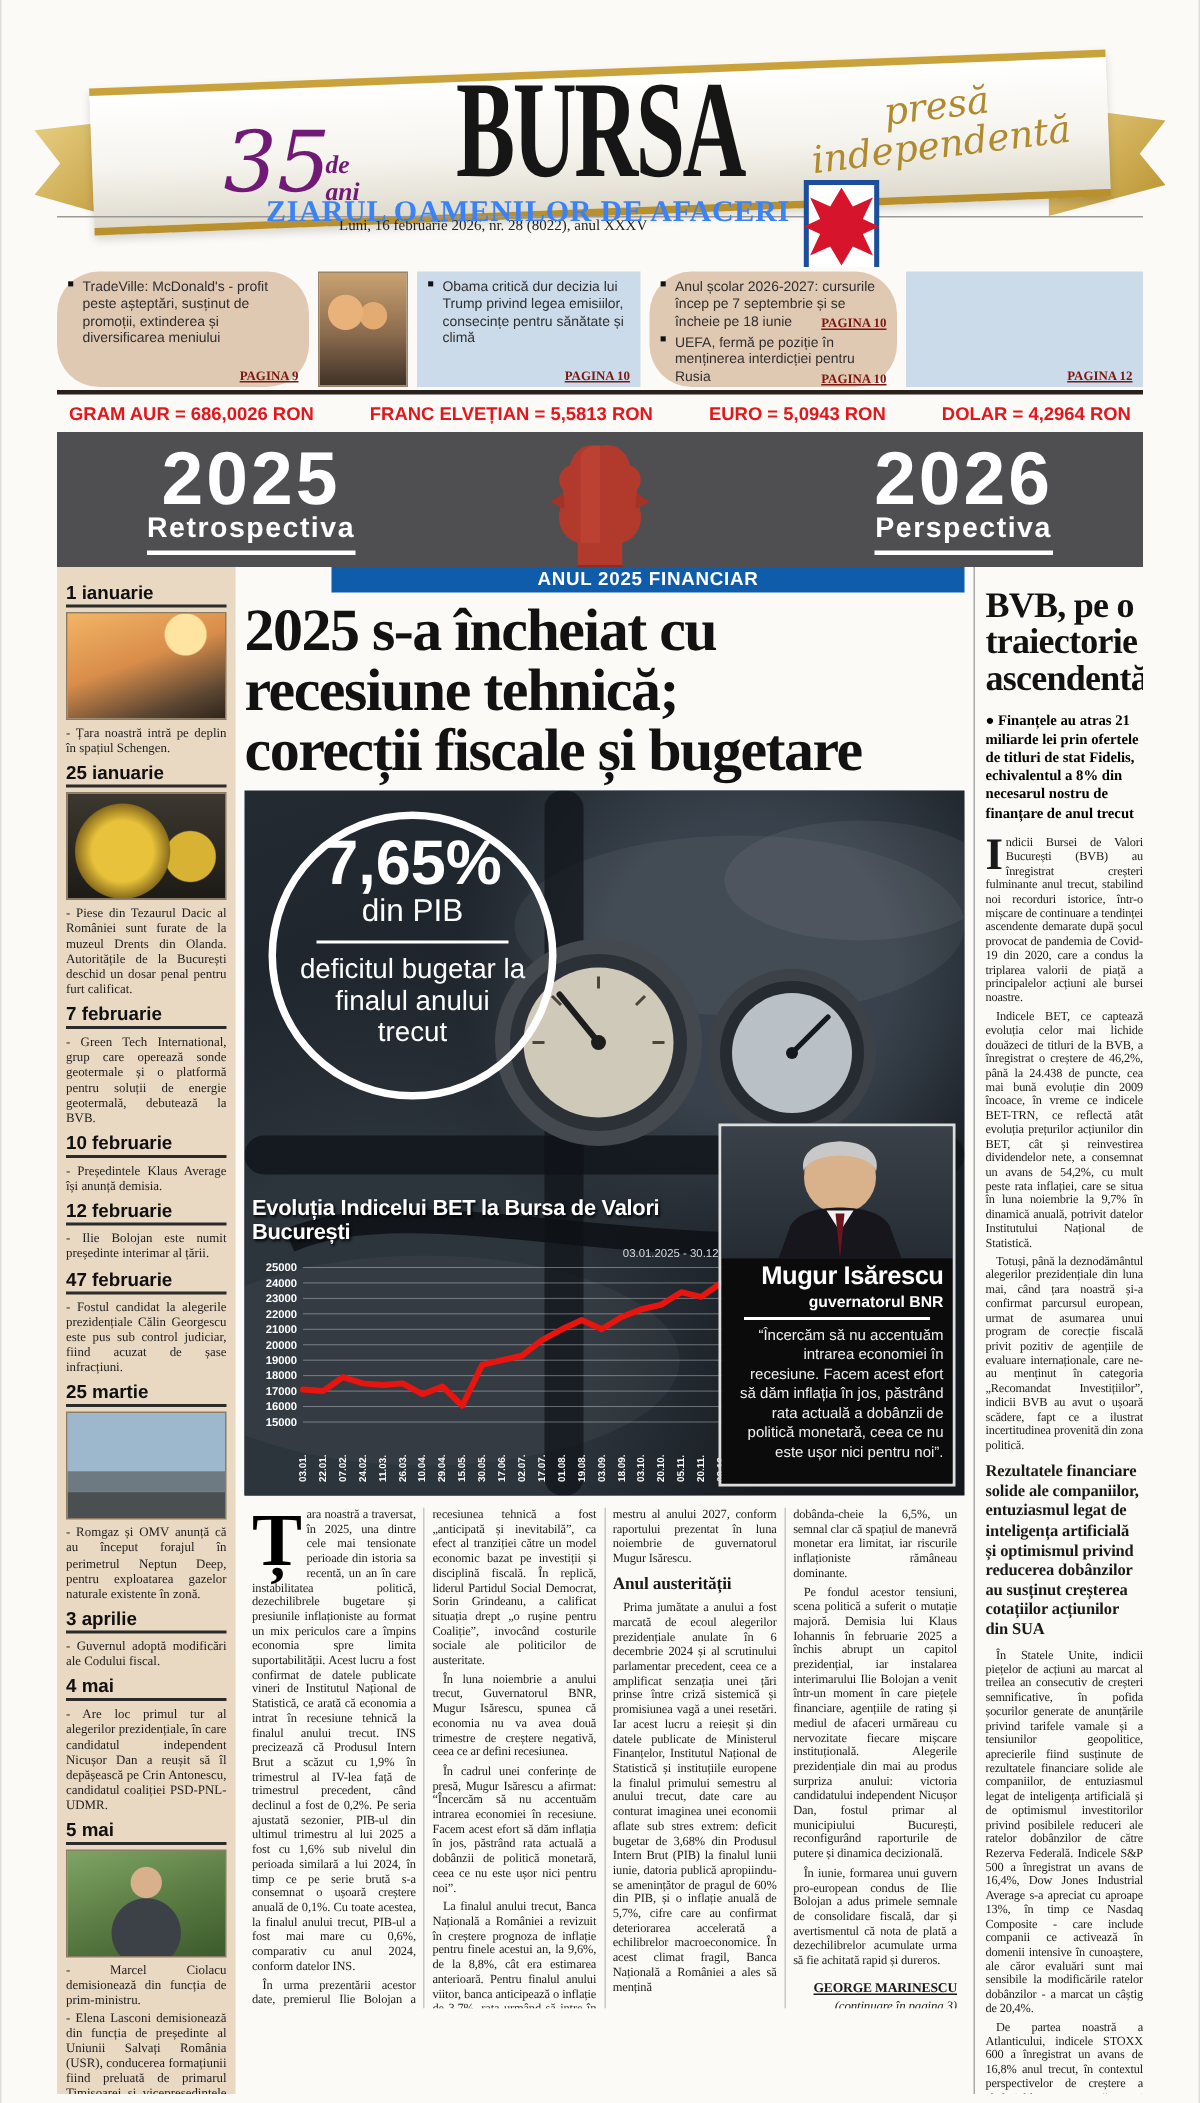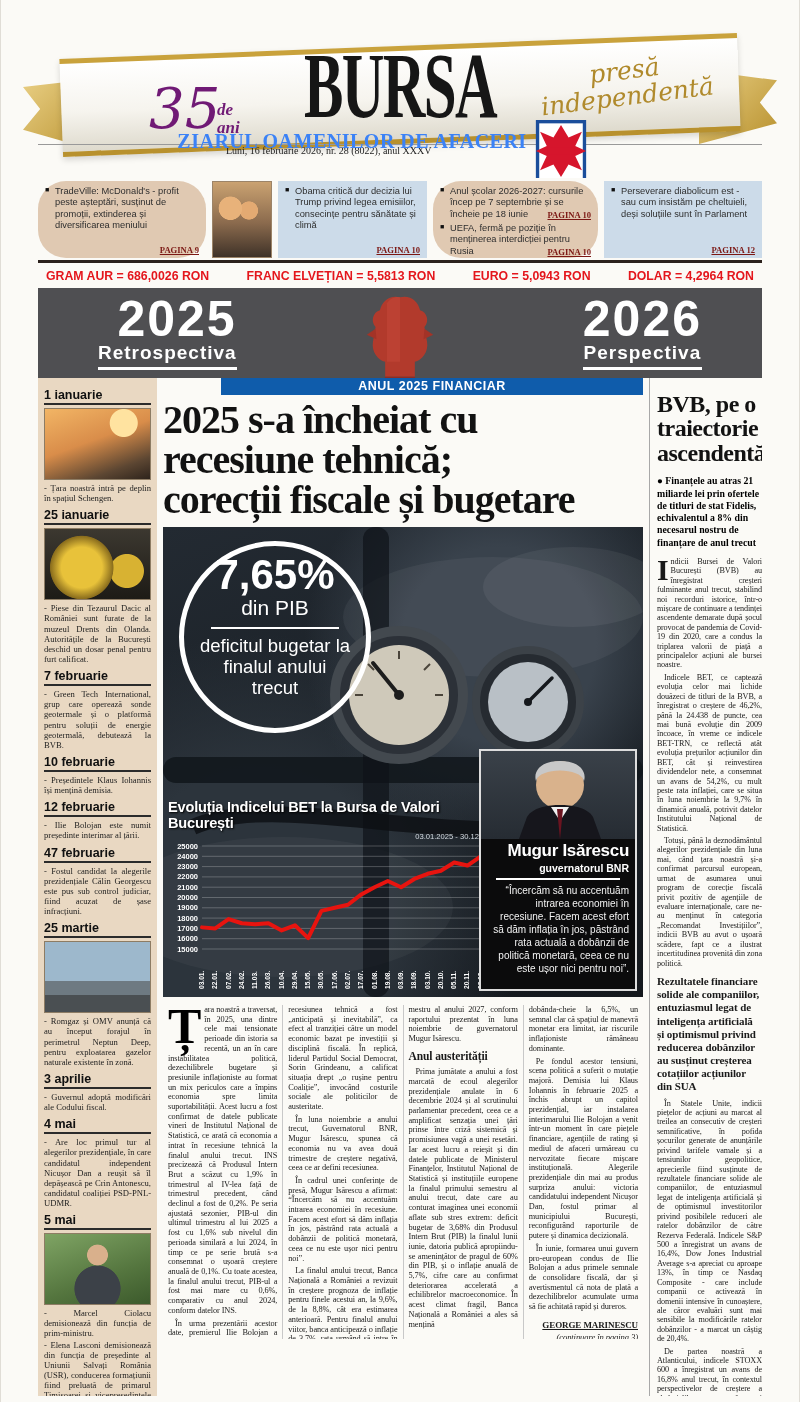--- a/index.html
+++ b/index.html
@@ -53,21 +53,21 @@
   .rule-dark { position:absolute; left:37px; right:37px; top:260px; border-top:3px solid #2b211c; }
   .currency { position:absolute; left:37px; right:37px; top:265px; height:21px; display:flex;
     justify-content:space-between; align-items:center; padding:0 8px;
     font-family:"Liberation Sans", sans-serif; font-weight:bold; font-size:12.3px; color:#e4161c; }
 
   
   .year-banner { position:absolute; left:37px; right:37px; top:288px; height:90px; background:#4f4f52;
     display:flex; justify-content:space-between; align-items:center; padding:0 60px; overflow:hidden; }
   .yb-block { text-align:center; color:#fff; font-family:"Liberation Sans", sans-serif;
     border-bottom:3px solid #fff; padding-bottom:3px; }
-  .yb-year { font-size:50px; font-weight:bold; line-height:0.9; letter-spacing:2px;text-align:right; }
+  .yb-year { font-size:50px; font-weight:bold; line-height:0.9; letter-spacing:2px; }
   .yb-label { font-size:19px; font-weight:bold; letter-spacing:1px; }
   .janus { position:absolute; left:50%; top:4px; transform:translateX(-50%); height:96px; }
 
   
   .main { position:absolute; left:37px; right:37px; top:378px; bottom:6px; display:flex; gap:4px; }
 
   
   .timeline { flex:0 0 119px; background:#e9d8c2; padding:5px 6px; overflow:hidden; }
   .tl-date { font-family:"Liberation Sans", sans-serif; font-weight:bold; font-size:12.5px; color:#101010;
     border-bottom:2px solid #2b2b2b; padding-bottom:1px; margin:5px 0 3px 0; }
@@ -188,21 +188,20 @@
       <div class="item">
         <span>Anul școlar 2026-2027: cursurile încep pe 7 septembrie și se încheie pe 18 iunie</span>
         <a class="pagina inline">PAGINA 10</a>
       </div>
       <div class="item">
         <span>UEFA, fermă pe poziție în menținerea interdicției pentru Rusia</span>
         <a class="pagina inline">PAGINA 10</a>
       </div>
     </div>
     <div class="brief blue" style="flex:0 0 158px;">
-      <div class="item">Perseverare diabolicum est - sau cum insistăm pe cheltuieli, deși soluțiile sunt în Parlament</div>
       <a class="pagina">PAGINA 12</a>
     </div>
   </nav>
 
   <div class="rule-dark"></div>
 
   <div class="currency">
     <span>GRAM AUR = 686,0026 RON</span>
     <span>FRANC ELVEȚIAN = 5,5813 RON</span>
     <span>EURO = 5,0943 RON</span>
@@ -242,21 +241,21 @@
           <p>- Piese din Tezaurul Dacic al României sunt furate de la muzeul Drents din Olanda. Autoritățile de la București deschid un dosar penal pentru furt calificat.</p>
         </div>
 
       <div class="tl-date">7 februarie</div>
       <div class="tl-text">
           <p>- Green Tech International, grup care operează sonde geotermale și o platformă pentru soluții de energie geotermală, debutează la BVB.</p>
         </div>
 
       <div class="tl-date">10 februarie</div>
       <div class="tl-text">
-          <p>- Președintele Klaus Iohannis își mențină demisia.</p>
+          <p>- Președintele Klaus Average își anunță demisia.</p>
         </div>
 
       <div class="tl-date">12 februarie</div>
       <div class="tl-text">
           <p>- Ilie Bolojan este numit președinte interimar al țării.</p>
         </div>
 
       <div class="tl-date">47 februarie</div>
       <div class="tl-text">
           <p>- Fostul candidat la alegerile prezidențiale Călin Georgescu este pus sub control judiciar, fiind acuzat de șase infracțiuni.</p>

